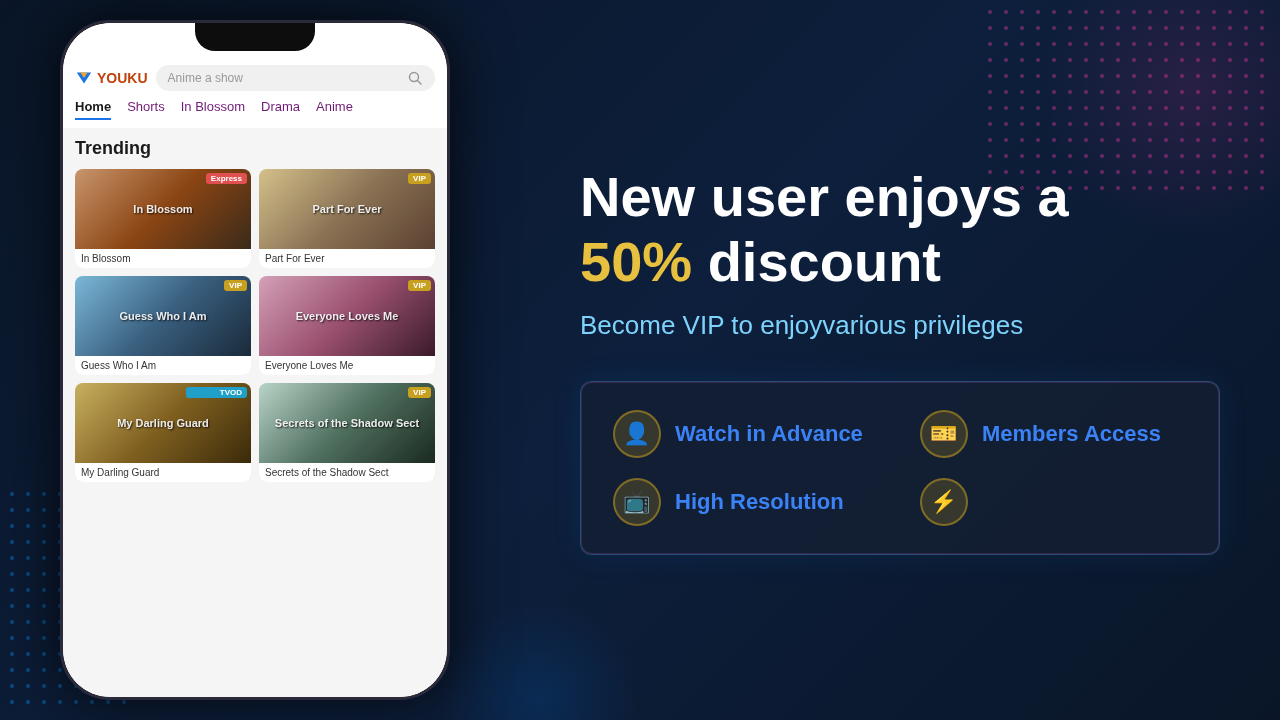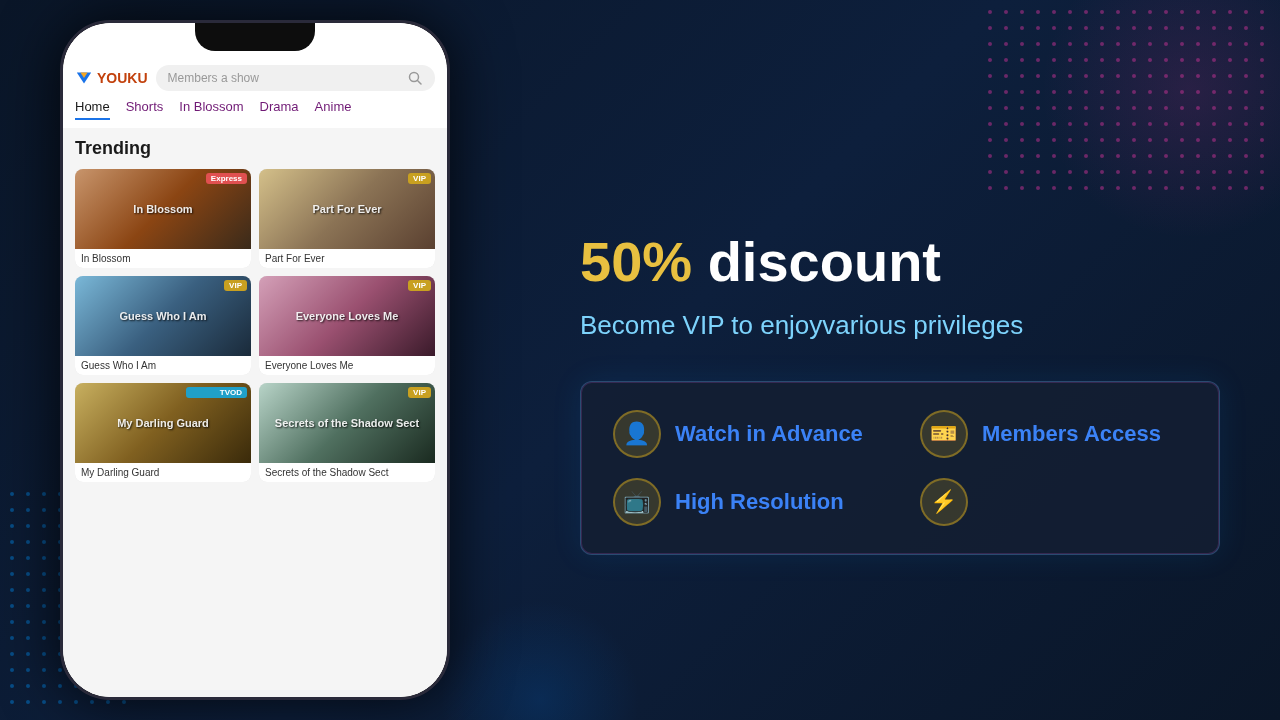--- a/index.html
+++ b/index.html
@@ -136,21 +136,21 @@
 
     .nav-tab {
       font-size: 13px;
       color: #701a75;
       padding-bottom: 4px;
       cursor: pointer;
     }
 
     .nav-tab.active {
       color: #1a1a1a;
-      font-weight: normal;
+      font-weight: bold;
       border-bottom: 2px solid #1a73e8;
     }
 
     
     .content-area {
       background: #f5f5f5;
       flex: 1;
       overflow: hidden;
       padding: 10px 12px;
     }
@@ -714,21 +714,21 @@
 
       <div class="app-header">
         <div class="youku-logo">
           <svg class="youku-icon" viewBox="0 0 20 20">
             <polygon points="2,4 10,16 18,4" fill="#1a73e8"></polygon>
             <polygon points="6,4 10,10 14,4" fill="#f5a623"></polygon>
           </svg>
           <span class="youku-text">YOUKU</span>
         </div>
         <div class="search-bar">
-          <span class="search-text">Members a show</span>
+          <span class="search-text">Anime a show</span>
           <div class="search-icon-btn">
             <svg width="14" height="14" viewBox="0 0 14 14" fill="none">
               <circle cx="6" cy="6" r="4.5" stroke="#999" stroke-width="1.5"></circle>
               <line x1="9.5" y1="9.5" x2="13" y2="13" stroke="#999" stroke-width="1.5" stroke-linecap="round"></line>
             </svg>
           </div>
         </div>
       </div>
 
       <div class="nav-tabs">
@@ -786,21 +786,21 @@
               <div class="show-title-small">Secrets of the Shadow Sect</div>
             </div>
           </div>
       </div>
     </div>
   </div>
 </div>
 
 <div class="promo-area">
   <div class="promo-headline">
-    <br>
+    <span>New user enjoys a</span><br>
     <span class="highlight">50%</span>
     <span>discount</span>
   </div>
 
   <div class="promo-sub">Become VIP to enjoyvarious privileges</div>
 
   <div class="features-box">
 
   <div class="feature-item">
         <div class="feature-icon">👤</div>

